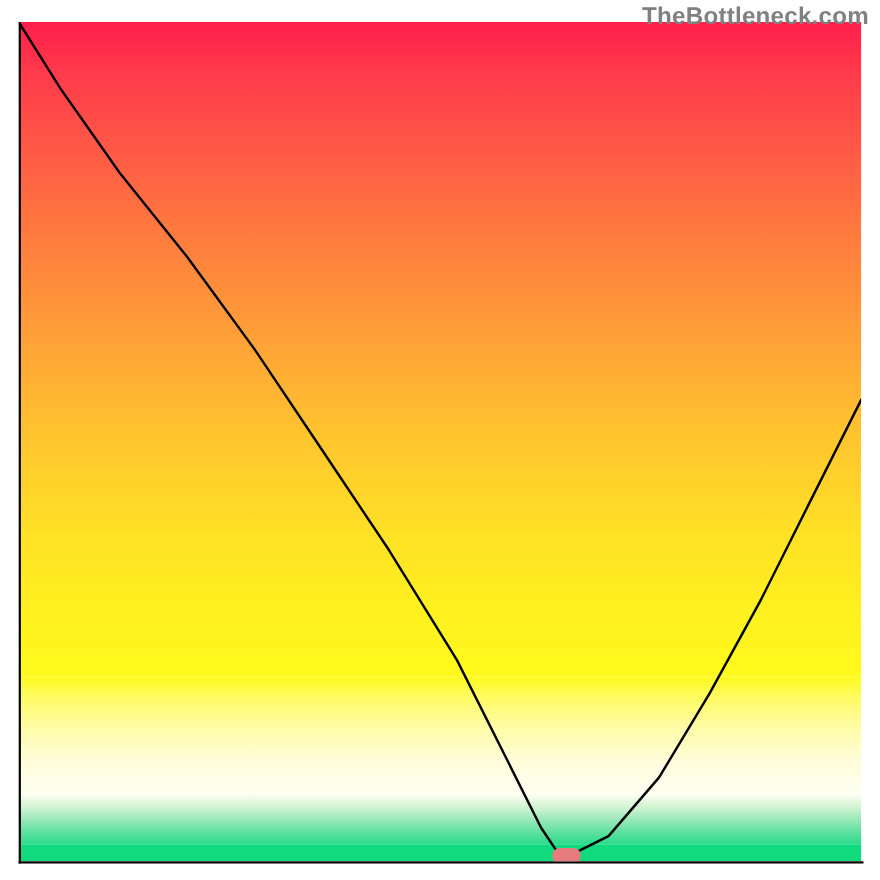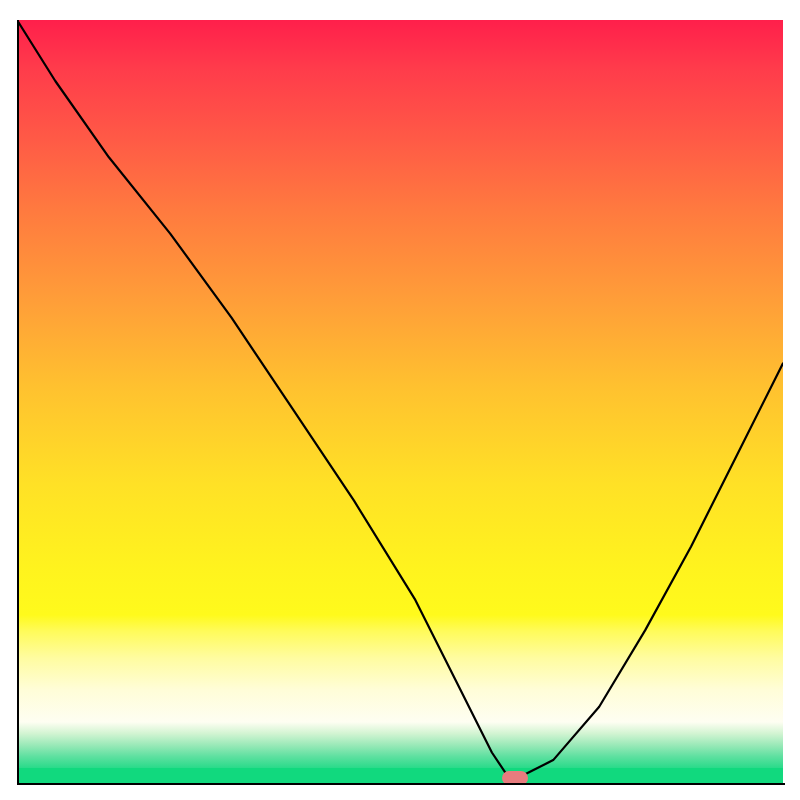--- a/index.html
+++ b/index.html
@@ -112,20 +112,21 @@
     background: #e77c7e;
     border-radius: 9px;
     z-index: 4;
   }
 </style>
 </head>
 <body>
 
 <div class="chart-wrap">
 
+  <div class="watermark">TheBottleneck.com</div>
 
   <div class="plot-area">
     <div class="gradient-bg">
       <div class="gradient-main"></div>
       <div class="gradient-pale"></div>
       <div class="gradient-mint"></div>
       <div class="gradient-green"></div>
     </div>
 
     <svg class="curve" viewBox="0 0 766 763" preserveAspectRatio="none">

